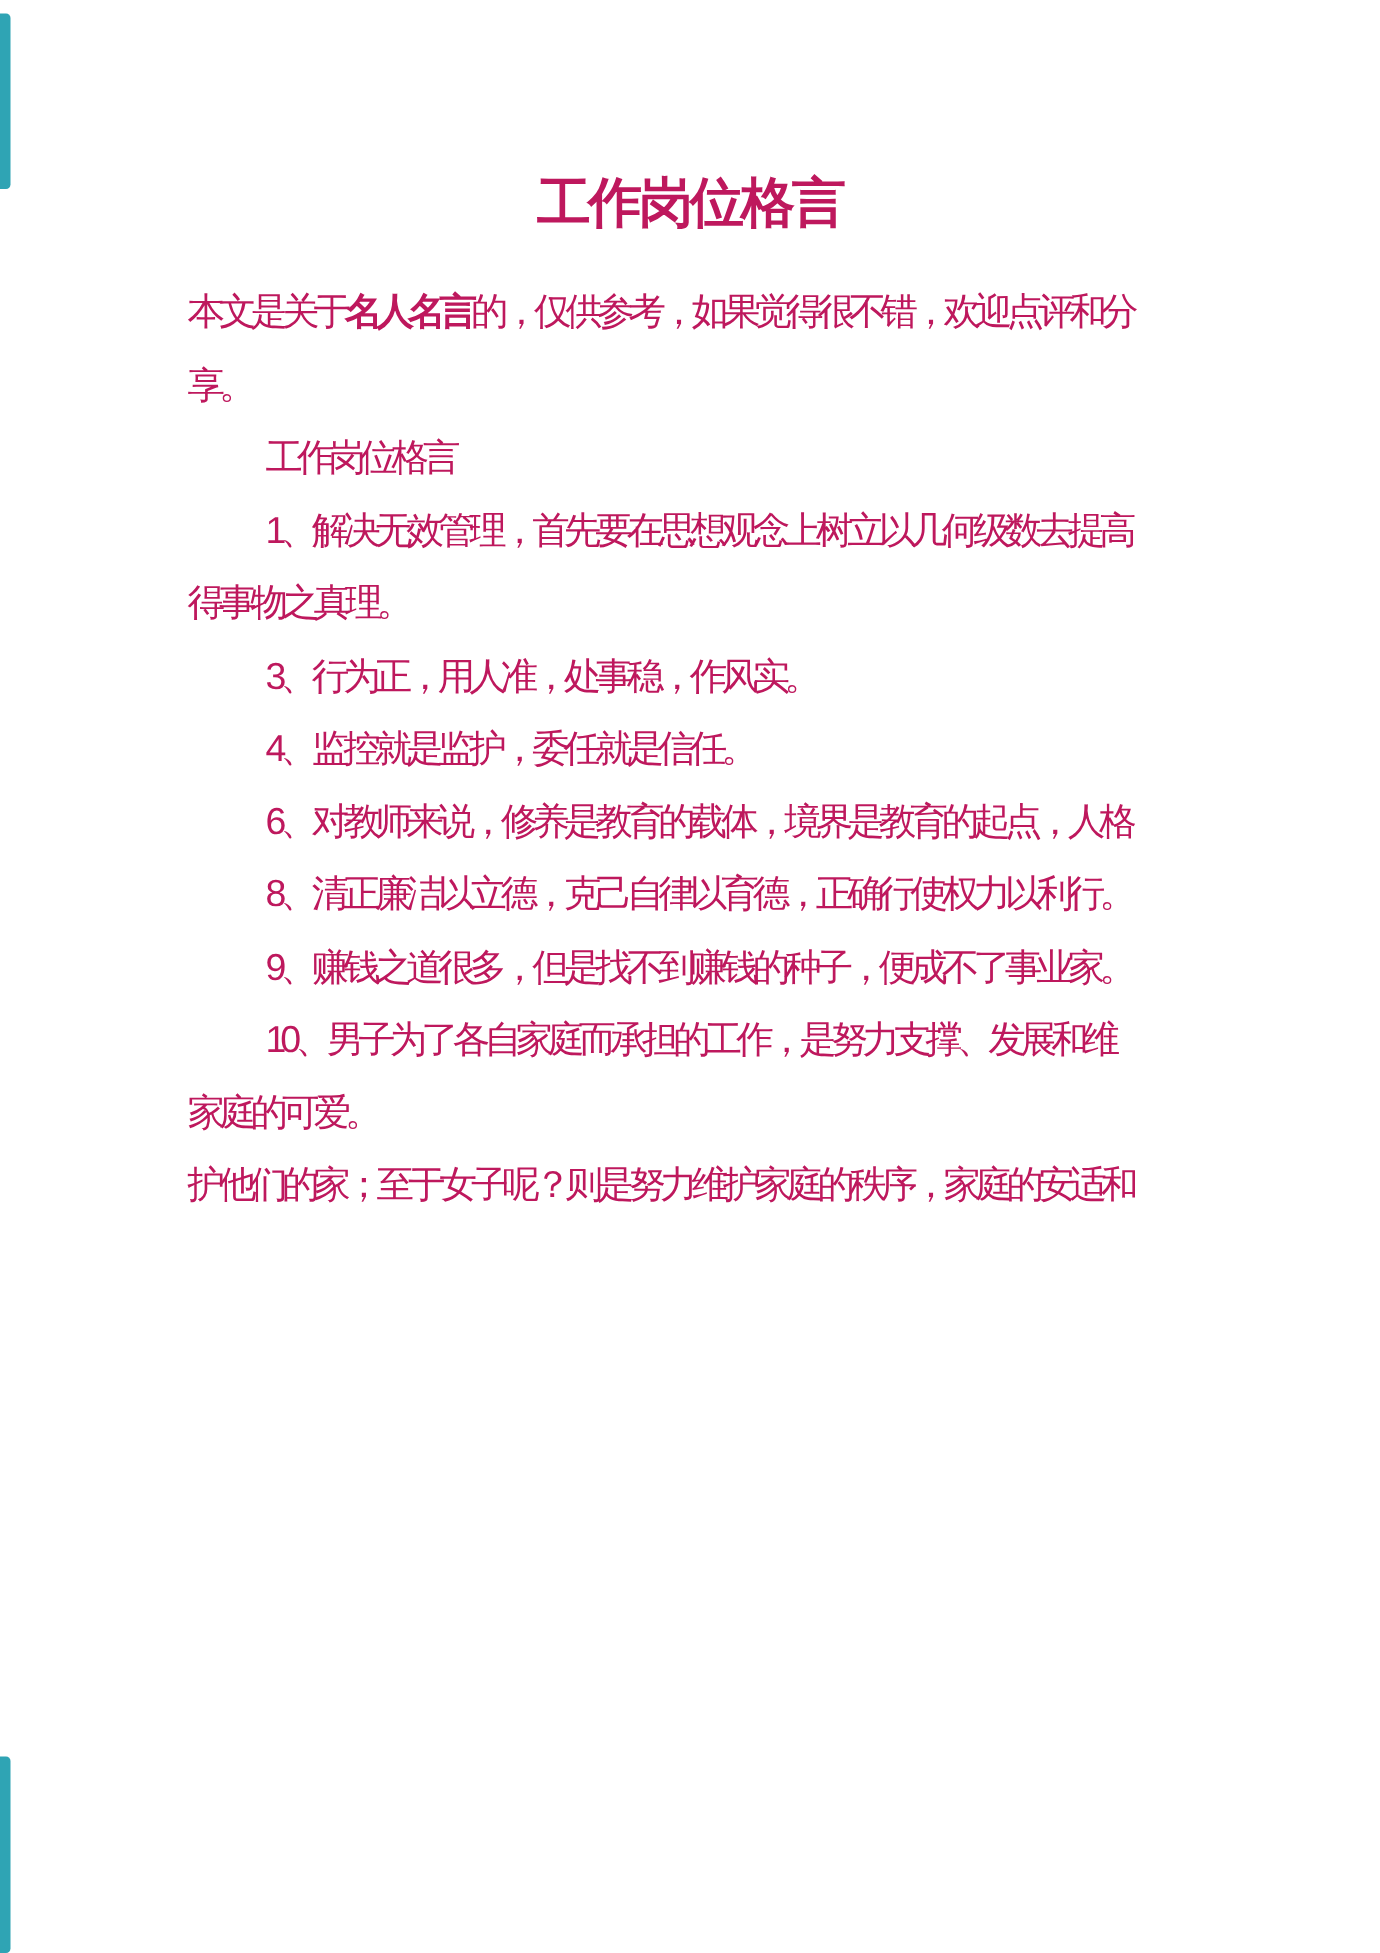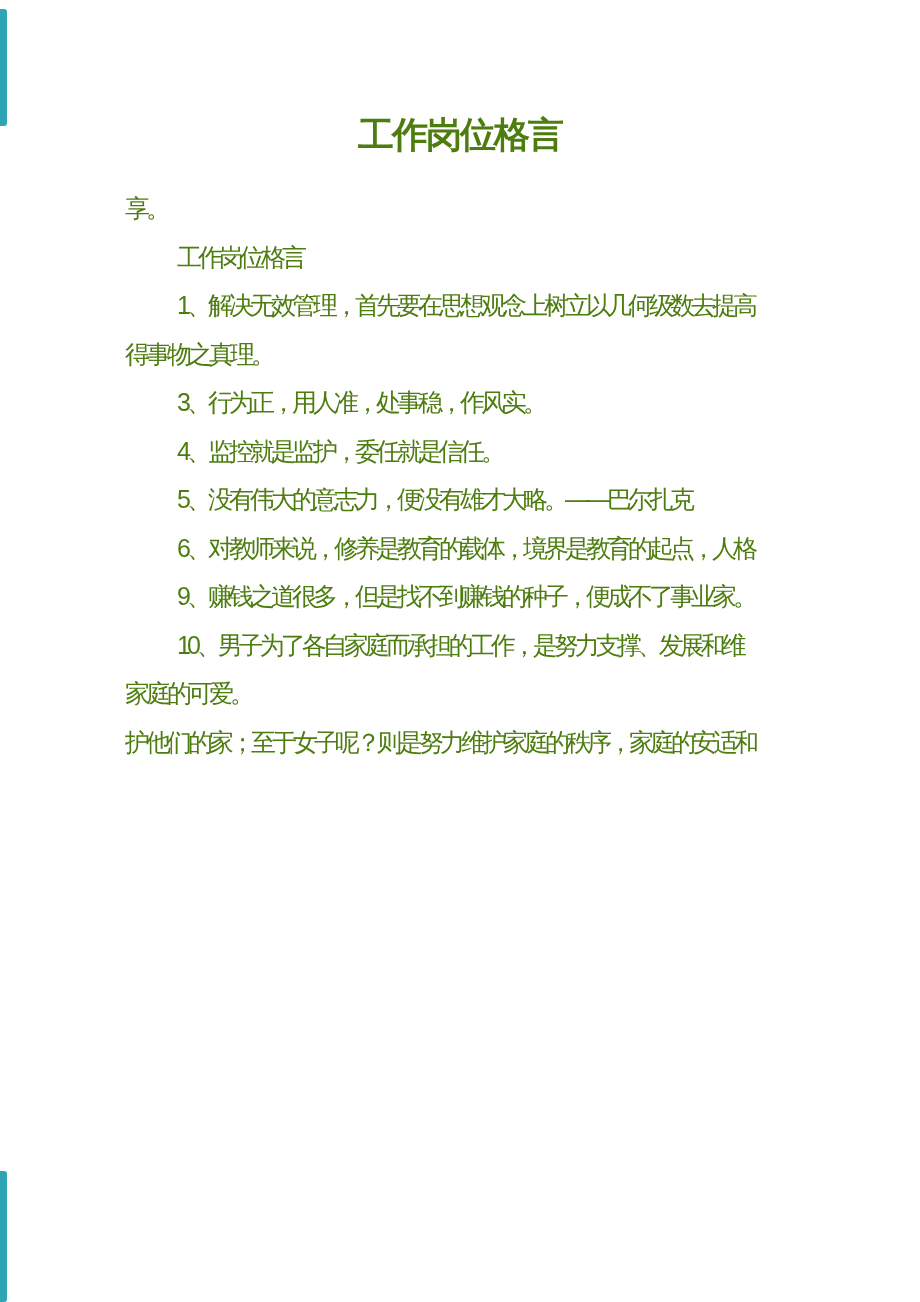--- a/index.html
+++ b/index.html
@@ -7,21 +7,21 @@
     padding: 0;
     background: #ffffff;
   }
   .page {
     position: relative;
     width: 920px;
     height: 1302px;
     background: #ffffff;
     overflow: hidden;
     font-family: "Liberation Sans", sans-serif;
-    color: #4d7c0f;
+    color: #be185d;
   }
   .edge-accent {
     position: absolute;
     left: 0;
     width: 7px;
     border-radius: 0 3px 3px 0;
   }
   .edge-accent.top    { top: 9px;    height: 117px; }
   .edge-accent.bottom { top: 1171px; height: 131px; }
   .doc-title {
@@ -59,26 +59,27 @@
 </head>
 <body>
 
 <div class="page">
   <div class="edge-accent top" style="background: rgb(47, 164, 180);"></div>
   <div class="edge-accent bottom" style="background: rgb(47, 164, 180);"></div>
 
   <h1 class="doc-title">工作岗位格言</h1>
 
   <div class="doc-body">
+      <div class="text-line"><span class="seg">本文是关于</span><span class="seg-bold">名人名言</span><span class="seg">的，仅供参考，如果觉得很不错，欢迎点评和分</span></div>
       <div class="text-line"><span class="seg">享。</span></div>
       <div class="text-line indent"><span class="seg">工作岗位格言</span></div>
       <div class="text-line indent"><span class="seg">1、解决无效管理，首先要在思想观念上树立以几何级数去提高</span></div>
       <div class="text-line"><span class="seg">得事物之真理。</span></div>
       <div class="text-line indent"><span class="seg">3、行为正，用人准，处事稳，作风实。</span></div>
       <div class="text-line indent"><span class="seg">4、监控就是监护，委任就是信任。</span></div>
-      <div class="text-line indent"><span class="seg">5、没有伟大的意志力，便没有雄才大略。——巴尔扎克</span></div>
       <div class="text-line indent"><span class="seg">6、对教师来说，修养是教育的载体，境界是教育的起点，人格</span></div>
+      <div class="text-line indent"><span class="seg">8、清正廉洁以立德，克己自律以育德，正确行使权力以利行。</span></div>
       <div class="text-line indent"><span class="seg">9、赚钱之道很多，但是找不到赚钱的种子，便成不了事业家。</span></div>
       <div class="text-line indent"><span class="seg">10、男子为了各自家庭而承担的工作，是努力支撑、发展和维</span></div>
       <div class="text-line"><span class="seg">家庭的可爱。</span></div>
       <div class="text-line"><span class="seg">护他们的家；至于女子呢？则是努力维护家庭的秩序，家庭的安适和</span></div>
     </div>
 </div>
 
 </body></html>

